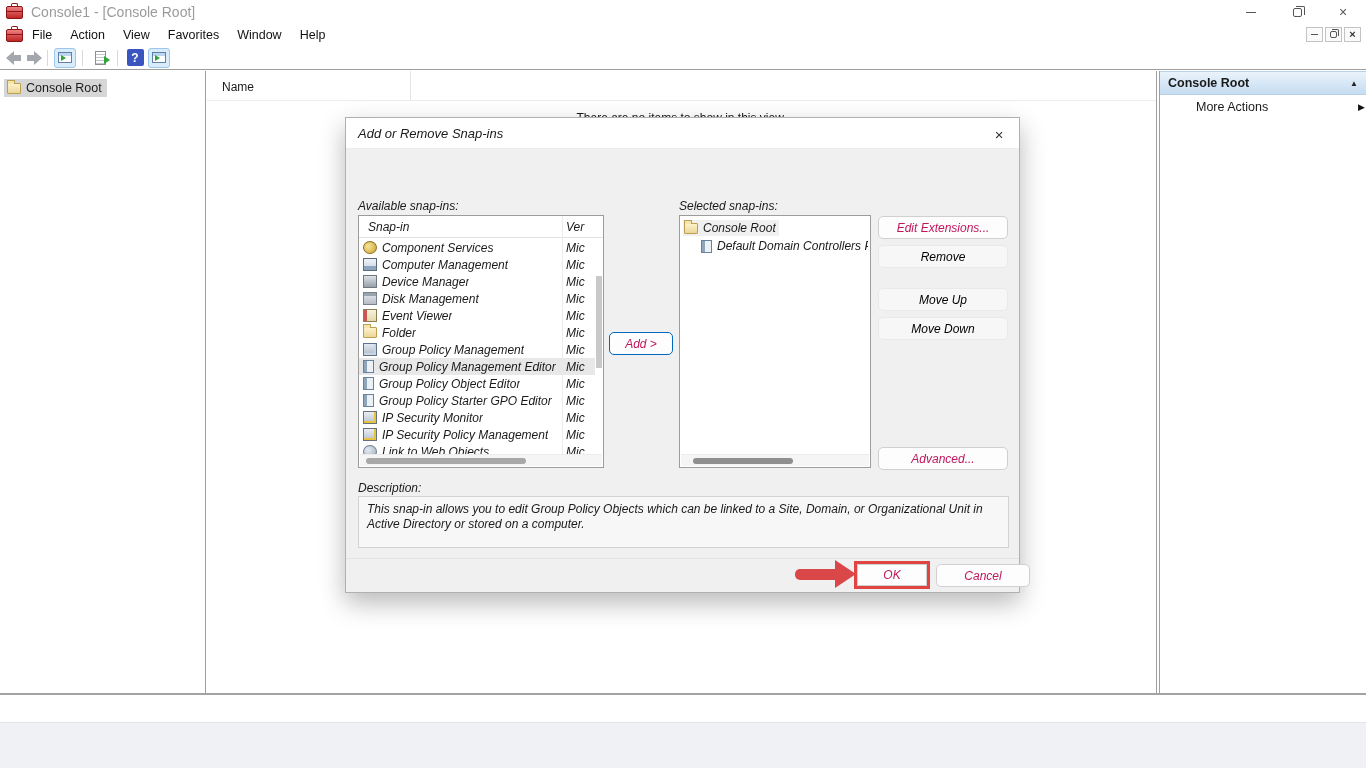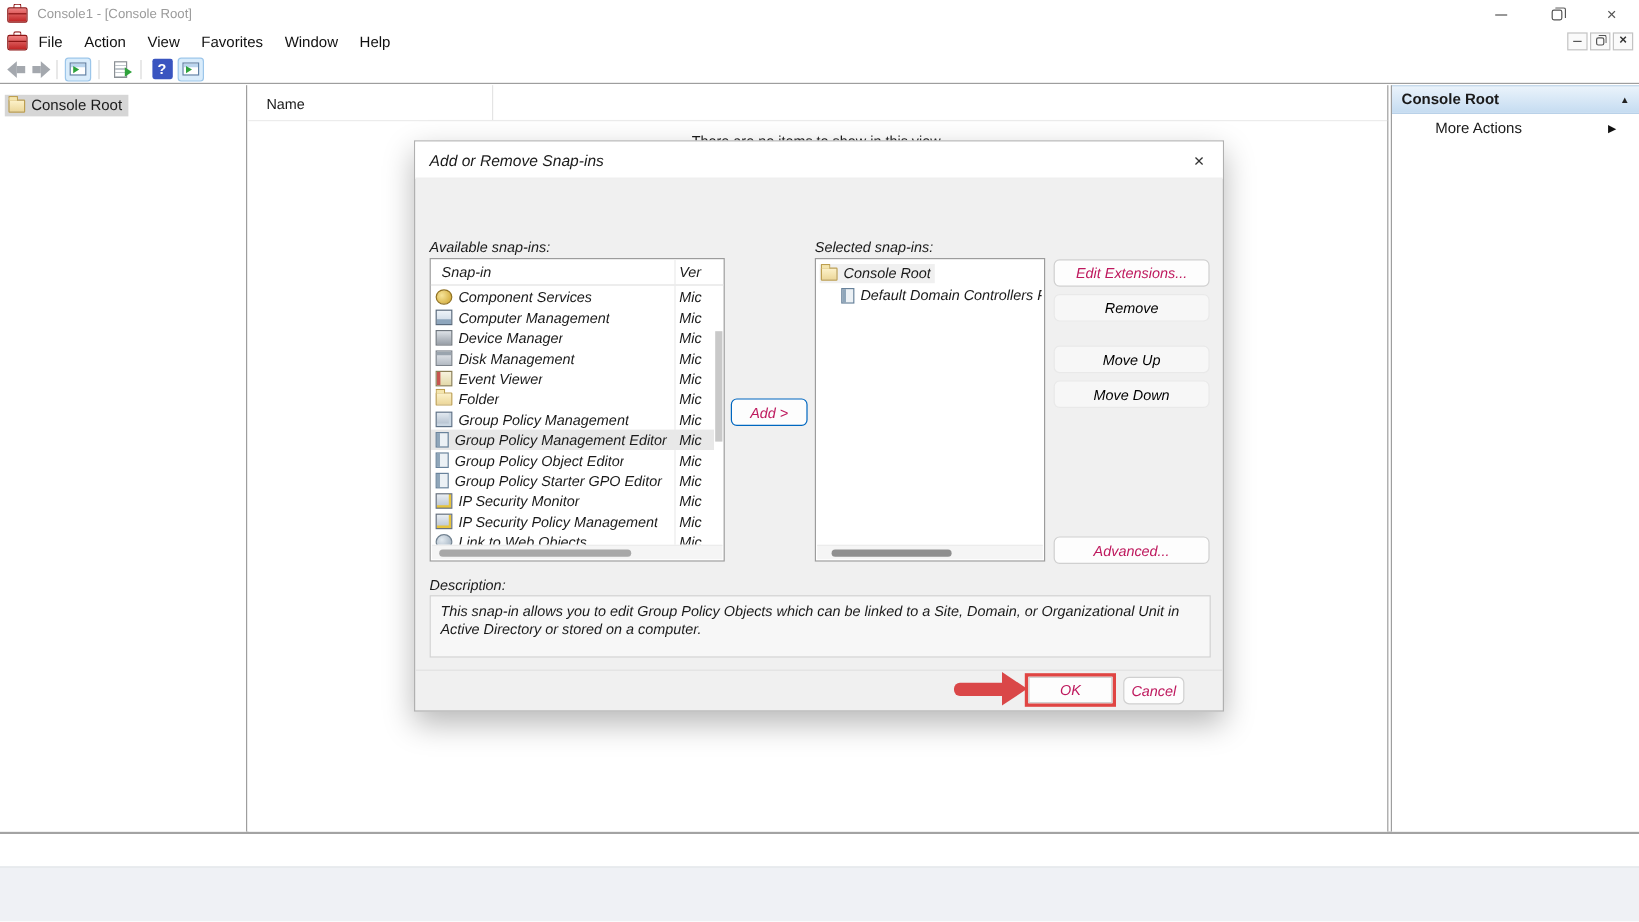--- a/index.html
+++ b/index.html
@@ -3,21 +3,21 @@
 <meta charset="utf-8">
 <style>
   * { margin:0; padding:0; box-sizing:border-box; }
   html,body { width:1366px; height:768px; }
   body { font-family:"Liberation Sans", sans-serif; font-size:12px; color:#1a1a1a; background:#fff; }
   .screen { position:relative; width:1366px; height:768px; overflow:hidden; background:#fff; }
 
   
   .mmc-window { position:absolute; left:0; top:0; width:1366px; height:695px; background:#fff; border-bottom:2px solid #a3a3a3; }
   .titlebar { position:absolute; left:0; top:0; right:0; height:24px; background:#fff; display:flex; align-items:center; }
-  .titlebar .win-title { color:#9b9b9b; font-size:11px; margin-left:8px; }
+  .titlebar .win-title { color:#9b9b9b; font-size:14px; margin-left:8px; }
   .caption-controls { position:absolute; right:0; top:0; height:24px; display:flex; }
   .cap-btn { width:46px; height:24px; display:flex; align-items:center; justify-content:center; color:#444; }
   .glyph-min { width:10px; height:1px; background:#555; display:block; }
   .glyph-restore { width:9px; height:9px; border:1px solid #555; border-radius:2px; position:relative; display:block; }
   .glyph-restore::before { content:""; position:absolute; left:2px; top:-3px; width:8px; height:8px; border:1px solid #555; border-left:none; border-bottom:none; border-radius:0 2px 0 0; }
   .glyph-close { font-size:14px; color:#555; line-height:1; }
 
   .mmc-tbx { width:17px; height:13px; position:relative; background:linear-gradient(#ef8080,#c02525); border:1px solid #8d1414; border-radius:2px; margin-left:6px; flex:none; }
   .mmc-tbx::before { content:""; position:absolute; left:4px; top:-4px; right:4px; height:3px; border:1px solid #8d1414; border-bottom:none; border-radius:2px 2px 0 0; }
   .mmc-tbx::after { content:""; position:absolute; left:0; top:4px; right:0; height:1px; background:#8d1414; }
@@ -52,21 +52,21 @@
   .main-panel { position:absolute; left:207px; top:71px; width:950px; bottom:0; background:#fff; border-right:1px solid #9e9e9e; }
   .list-header { position:relative; height:30px; border-bottom:1px solid #ececec; }
   .list-header .col-name { position:absolute; left:15px; top:9px; color:#1a1a1a; }
   .list-header .col-line { position:absolute; left:203px; top:0; bottom:0; width:1px; background:#e4e4e4; }
   .empty-text { position:absolute; left:0; right:0; top:40px; text-align:center; color:#1a1a1a; }
 
   .actions-panel { position:absolute; left:1159px; top:71px; right:0; bottom:0; background:#fff; border-left:1px solid #9e9e9e; }
   .actions-header { height:26px; line-height:26px; padding-left:9px; font-weight:bold; font-size:12.5px; border-bottom:1px solid #dcdcdc; }
   .action-group { height:24px; display:flex; align-items:center; padding:0 8px; background:linear-gradient(#eaf3fb,#c5dcf1); border-top:1px solid #b9d1e8; border-bottom:1px solid #b9d1e8; font-weight:bold; font-size:12.5px; }
   .action-group .tri { margin-left:auto; font-size:8px; color:#222; }
-  .action-more { height:24px; display:flex; align-items:center; padding:0 19px 0 36px; font-size:12.5px; }
+  .action-more { height:24px; display:flex; align-items:center; padding:0 1px 0 36px; font-size:12.5px; }
   .action-more .tri { margin-left:auto; font-size:9px; color:#111; }
 
   
   .dialog { position:absolute; left:345px; top:117px; width:675px; height:476px; background:#f0f0f0; border:1px solid #b0b0b0; box-shadow:0 10px 24px rgba(0,0,0,.28);font-style:italic; }
   .dlg-title { position:absolute; left:0; top:0; right:0; height:31px; background:#fff; border-bottom:1px solid #ececec; }
   .dlg-title .t { position:absolute; left:12px; top:8px; font-size:13px; }
   .dlg-close { position:absolute; right:10px; top:6px; width:20px; height:20px; display:flex; align-items:center; justify-content:center; font-size:15px; color:#333; }
   .dlg-intro { position:absolute; left:12px; top:43px; width:648px; line-height:15px; }
   .sec-label { position:absolute; font-size:12px; }
 
@@ -99,21 +99,21 @@
   .btn-remove { left:532px; top:127px; width:130px; height:23px; }
   .btn-moveup { left:532px; top:170px; width:130px; height:23px; }
   .btn-movedown { left:532px; top:199px; width:130px; height:23px; }
   .btn-advanced { left:532px; top:329px; width:130px; height:23px; }
 
   .desc-box { position:absolute; left:12px; top:378px; width:651px; height:52px; background:#f7f7f7; border:1px solid #d2d2d2; padding:5px 8px; line-height:15px; }
   .dlg-footer-line { position:absolute; left:0; right:0; top:440px; height:1px; background:#e2e2e2; }
 
   .ok-annot { position:absolute; left:508px; top:443px; width:76px; height:28px; border:3px solid #e04543; background:#fdfdfd; display:flex; align-items:flex-end; justify-content:center; }
   .btn-ok { position:static; width:100%; height:100%; border:1px solid #d0d0d0; border-radius:0; }
-  .btn-cancel { left:590px; top:446px; width:51px; height:23px; }
+  .btn-cancel { left:590px; top:446px; width:94px; height:23px; }
   .annot-arrow-body { position:absolute; left:449px; top:451px; width:41px; height:11px; background:#da4748; border-radius:5px 0 0 5px; }
   .annot-arrow-head { position:absolute; left:489px; top:442px; width:0; height:0; border-top:14px solid transparent; border-bottom:14px solid transparent; border-left:21px solid #da4748; }
 
   
   .sicon { width:14px; height:13px; flex:none; margin-right:5px; display:inline-block; position:relative; }
   .sicon[data-icon="component-services"] { border-radius:50%; background:radial-gradient(circle at 35% 38%, #f6e49a, #cda22b); border:1px solid #8f7020; }
   .sicon[data-icon="computer-management"] { background:linear-gradient(#eef3f8,#c6d4e3); border:1px solid #5a6b7d; box-shadow:inset 0 -4px 0 #8ea6bd; }
   .sicon[data-icon="device-manager"] { background:linear-gradient(#dde2e7,#989fa8); border:1px solid #6e767e; }
   .sicon[data-icon="disk-management"] { background:linear-gradient(#e9ecf0,#b4bbc4); border:1px solid #7b828b; box-shadow:inset 0 3px 0 #9aa4ae; }
   .sicon[data-icon="event-viewer"] { background:linear-gradient(#f7f3de,#e4daa9); border:1px solid #8b7f55; box-shadow:inset 3px 0 0 #c8554f; }

